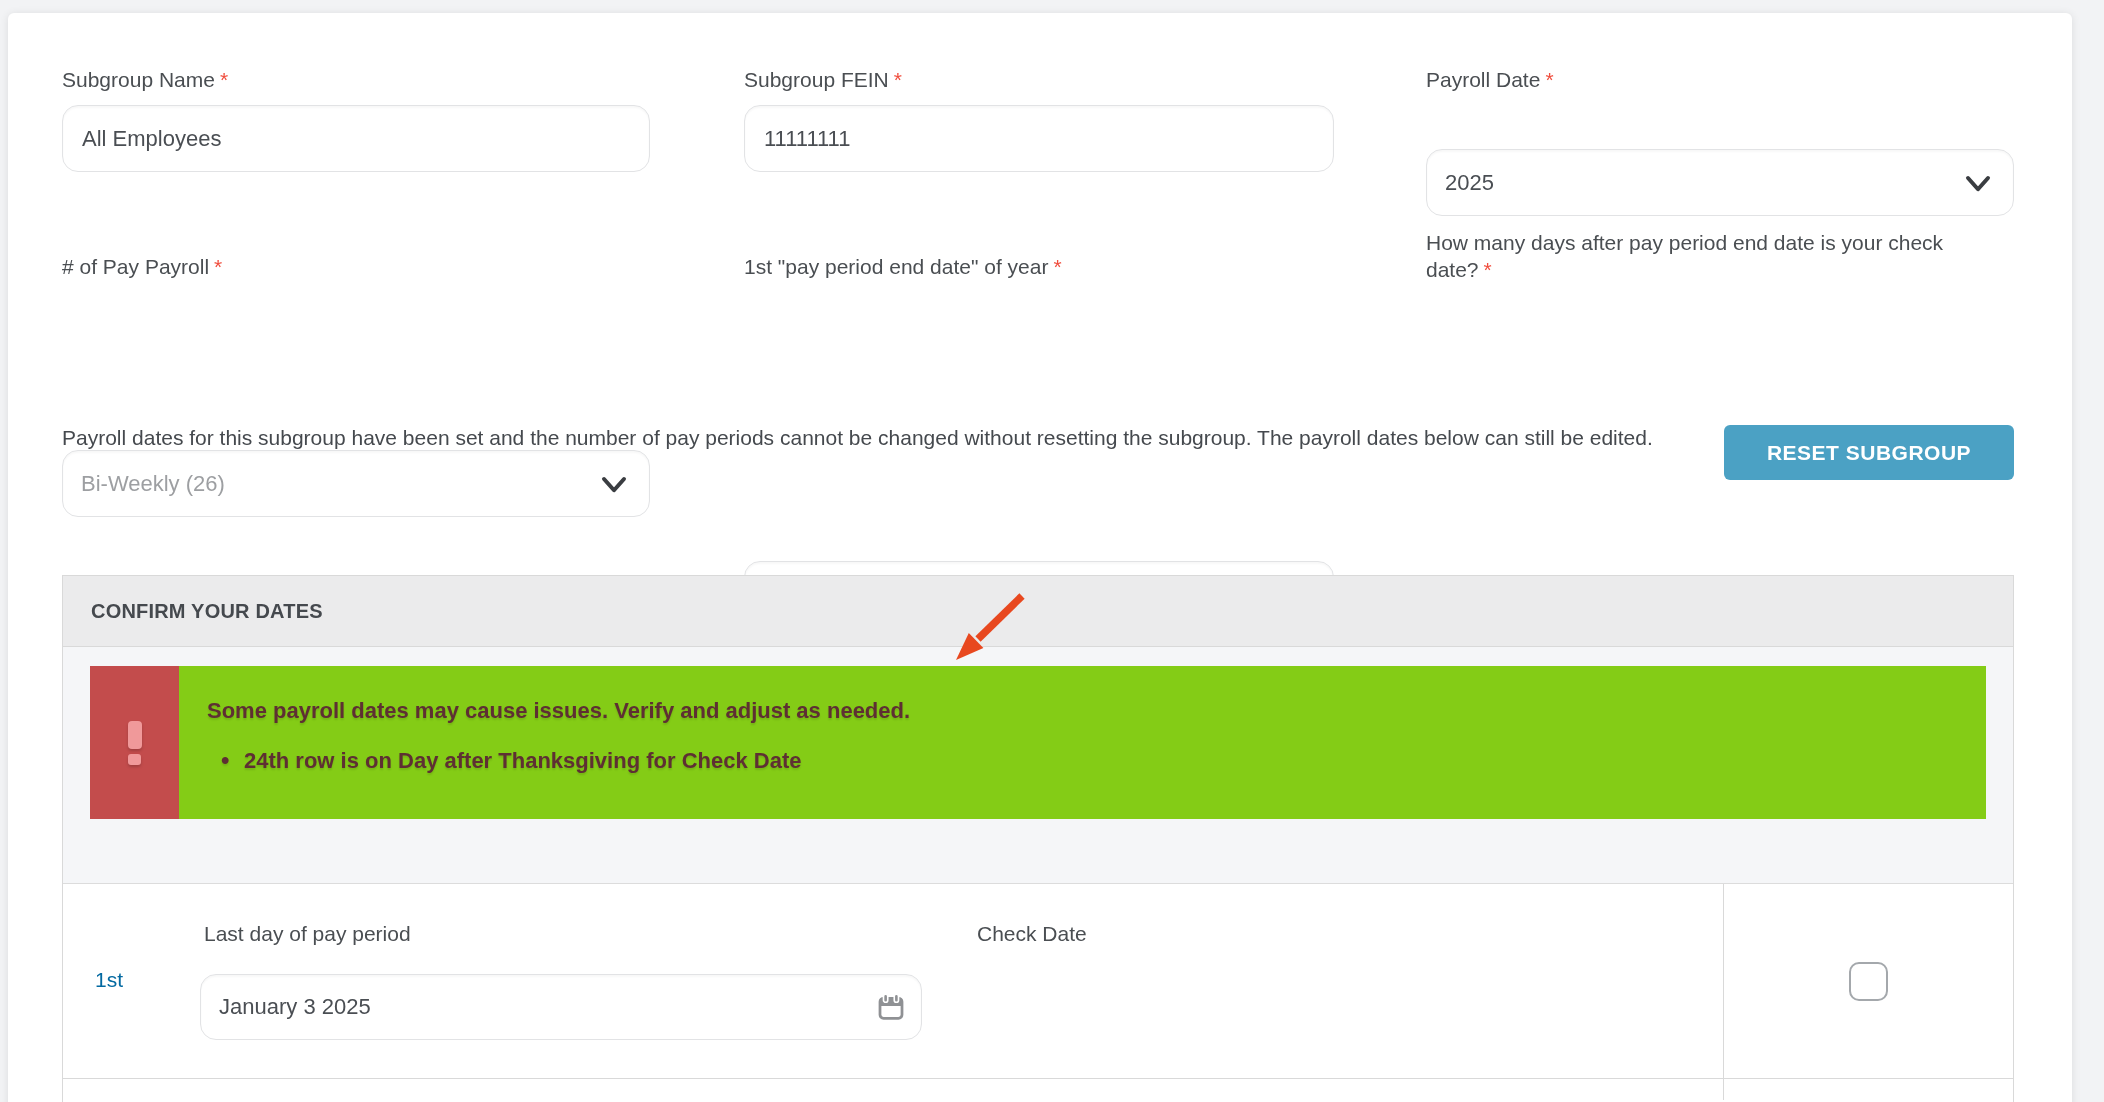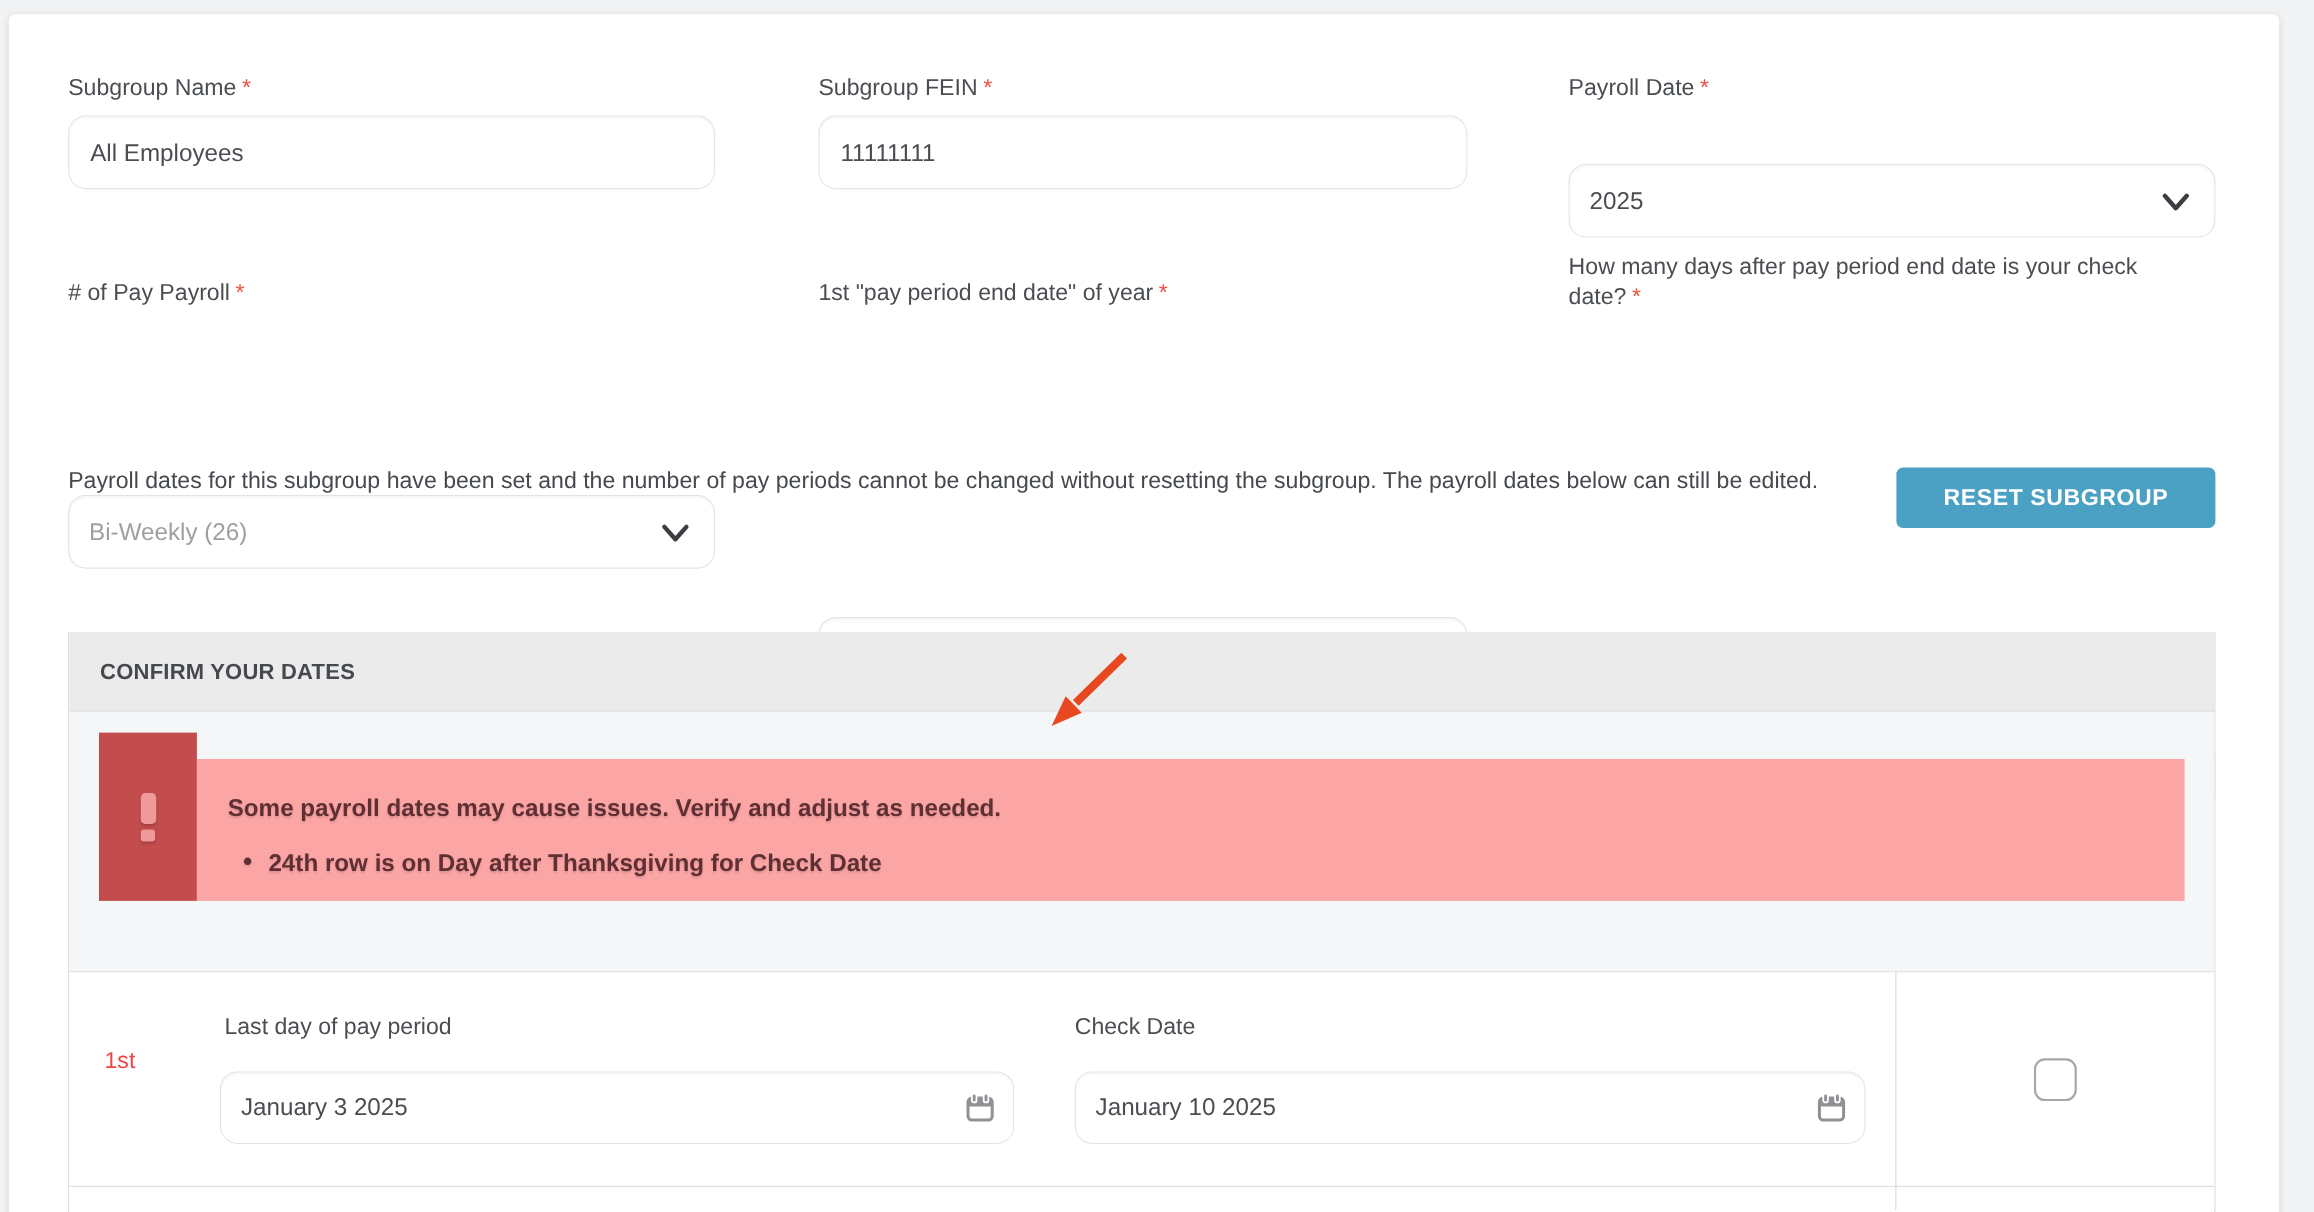--- a/index.html
+++ b/index.html
@@ -75,39 +75,38 @@
   .warn-banner { display:flex; height:153px; }
   .warn-icon-block {
     width:89px; background:#c34c4c; flex:none;
     display:flex; flex-direction:column; align-items:center; justify-content:center;
   }
   .excl-bar { width:14px; height:28px; background:#f0999a; border-radius:4px;
     box-shadow:0 2px 3px rgba(0,0,0,0.18); }
   .excl-dot { width:13px; height:11px; background:#f0999a; border-radius:3px;
     margin-top:5px; box-shadow:0 2px 3px rgba(0,0,0,0.18); }
   .warn-content {
-    flex:1; background:#fca5a5; padding:33px 20px 16px 28px;
+    flex:1; background:#84cc16; padding:33px 20px 16px 28px;
     color:#5e2f33;
-    margin-top:24px;
   }
   .warn-title {
     font-size:22px; font-weight:bold; line-height:24px;
     text-shadow:0 2px 2px rgba(0,0,0,0.12);
   }
   .warn-list { list-style:none; margin-top:26px; }
   .warn-list li {
     font-size:22px; font-weight:bold; line-height:24px;
     padding-left:37px; position:relative;
     text-shadow:0 2px 2px rgba(0,0,0,0.12);
   }
   .warn-list li::before {
     content:"\2022"; position:absolute; left:14px; top:-1px; font-size:24px;
   }
   .t-row { height:195px; border-bottom:1px solid #d9d9d9; position:relative; background:#fff; }
-  .ordinal { position:absolute; left:32px; top:69px; font-size:21px; color:#ef4444; }
+  .ordinal { position:absolute; left:32px; top:84px; font-size:21px; color:#0369a1; }
   .cell-label { position:absolute; font-size:21px; color:#4a4e52; }
   .date-input { position:absolute; height:66px; }
   .date-input input {
     border:none; outline:none; background:transparent;
     font:inherit; color:inherit; width:100%; padding:0 56px 0 18px;
   }
   .cal-btn {
     position:absolute; right:14px; top:50%; transform:translateY(-50%);
     width:32px; height:32px; display:flex; align-items:center; justify-content:center;
     background:transparent; border:none; cursor:pointer; padding:0;
@@ -227,31 +226,20 @@
         <svg width="30" height="30" viewBox="0 0 24 24">
           <rect x="3.2" y="5" width="17.6" height="16" rx="2.8" fill="#ffffff" stroke="#8f9194" stroke-width="2.2"></rect>
           <path d="M3.2 7.8 a2.8 2.8 0 0 1 2.8 -2.8 h11.6 a2.8 2.8 0 0 1 2.8 2.8 v3.4 h-17.2 z" fill="#8f9194"></path>
           <rect x="6" y="1.8" width="3.4" height="6.4" rx="1.7" fill="#8f9194" stroke="#ffffff" stroke-width="1.3"></rect>
           <rect x="14.6" y="1.8" width="3.4" height="6.4" rx="1.7" fill="#8f9194" stroke="#ffffff" stroke-width="1.3"></rect>
         </svg>
       </button>
     </div>
 
     <div class="cell-label" style="left:914px; top:38px;">Check Date</div>
-    <div class="date-input" style="left:914px; top:90px; width:719px;">
-      <input type="text" value="January 10 2025" style="">
-      <button class="cal-btn">
-        <svg width="30" height="30" viewBox="0 0 24 24">
-          <rect x="3.2" y="5" width="17.6" height="16" rx="2.8" fill="#ffffff" stroke="#8f9194" stroke-width="2.2"></rect>
-          <path d="M3.2 7.8 a2.8 2.8 0 0 1 2.8 -2.8 h11.6 a2.8 2.8 0 0 1 2.8 2.8 v3.4 h-17.2 z" fill="#8f9194"></path>
-          <rect x="6" y="1.8" width="3.4" height="6.4" rx="1.7" fill="#8f9194" stroke="#ffffff" stroke-width="1.3"></rect>
-          <rect x="14.6" y="1.8" width="3.4" height="6.4" rx="1.7" fill="#8f9194" stroke="#ffffff" stroke-width="1.3"></rect>
-        </svg>
-      </button>
-    </div>
 
     <div class="skip-cell">
       <input type="checkbox" class="skip-checkbox" style="">
     </div>
   </div>
 
   <div class="t-row-partial">
     <div class="skip-cell"></div>
   </div>
 </div>

